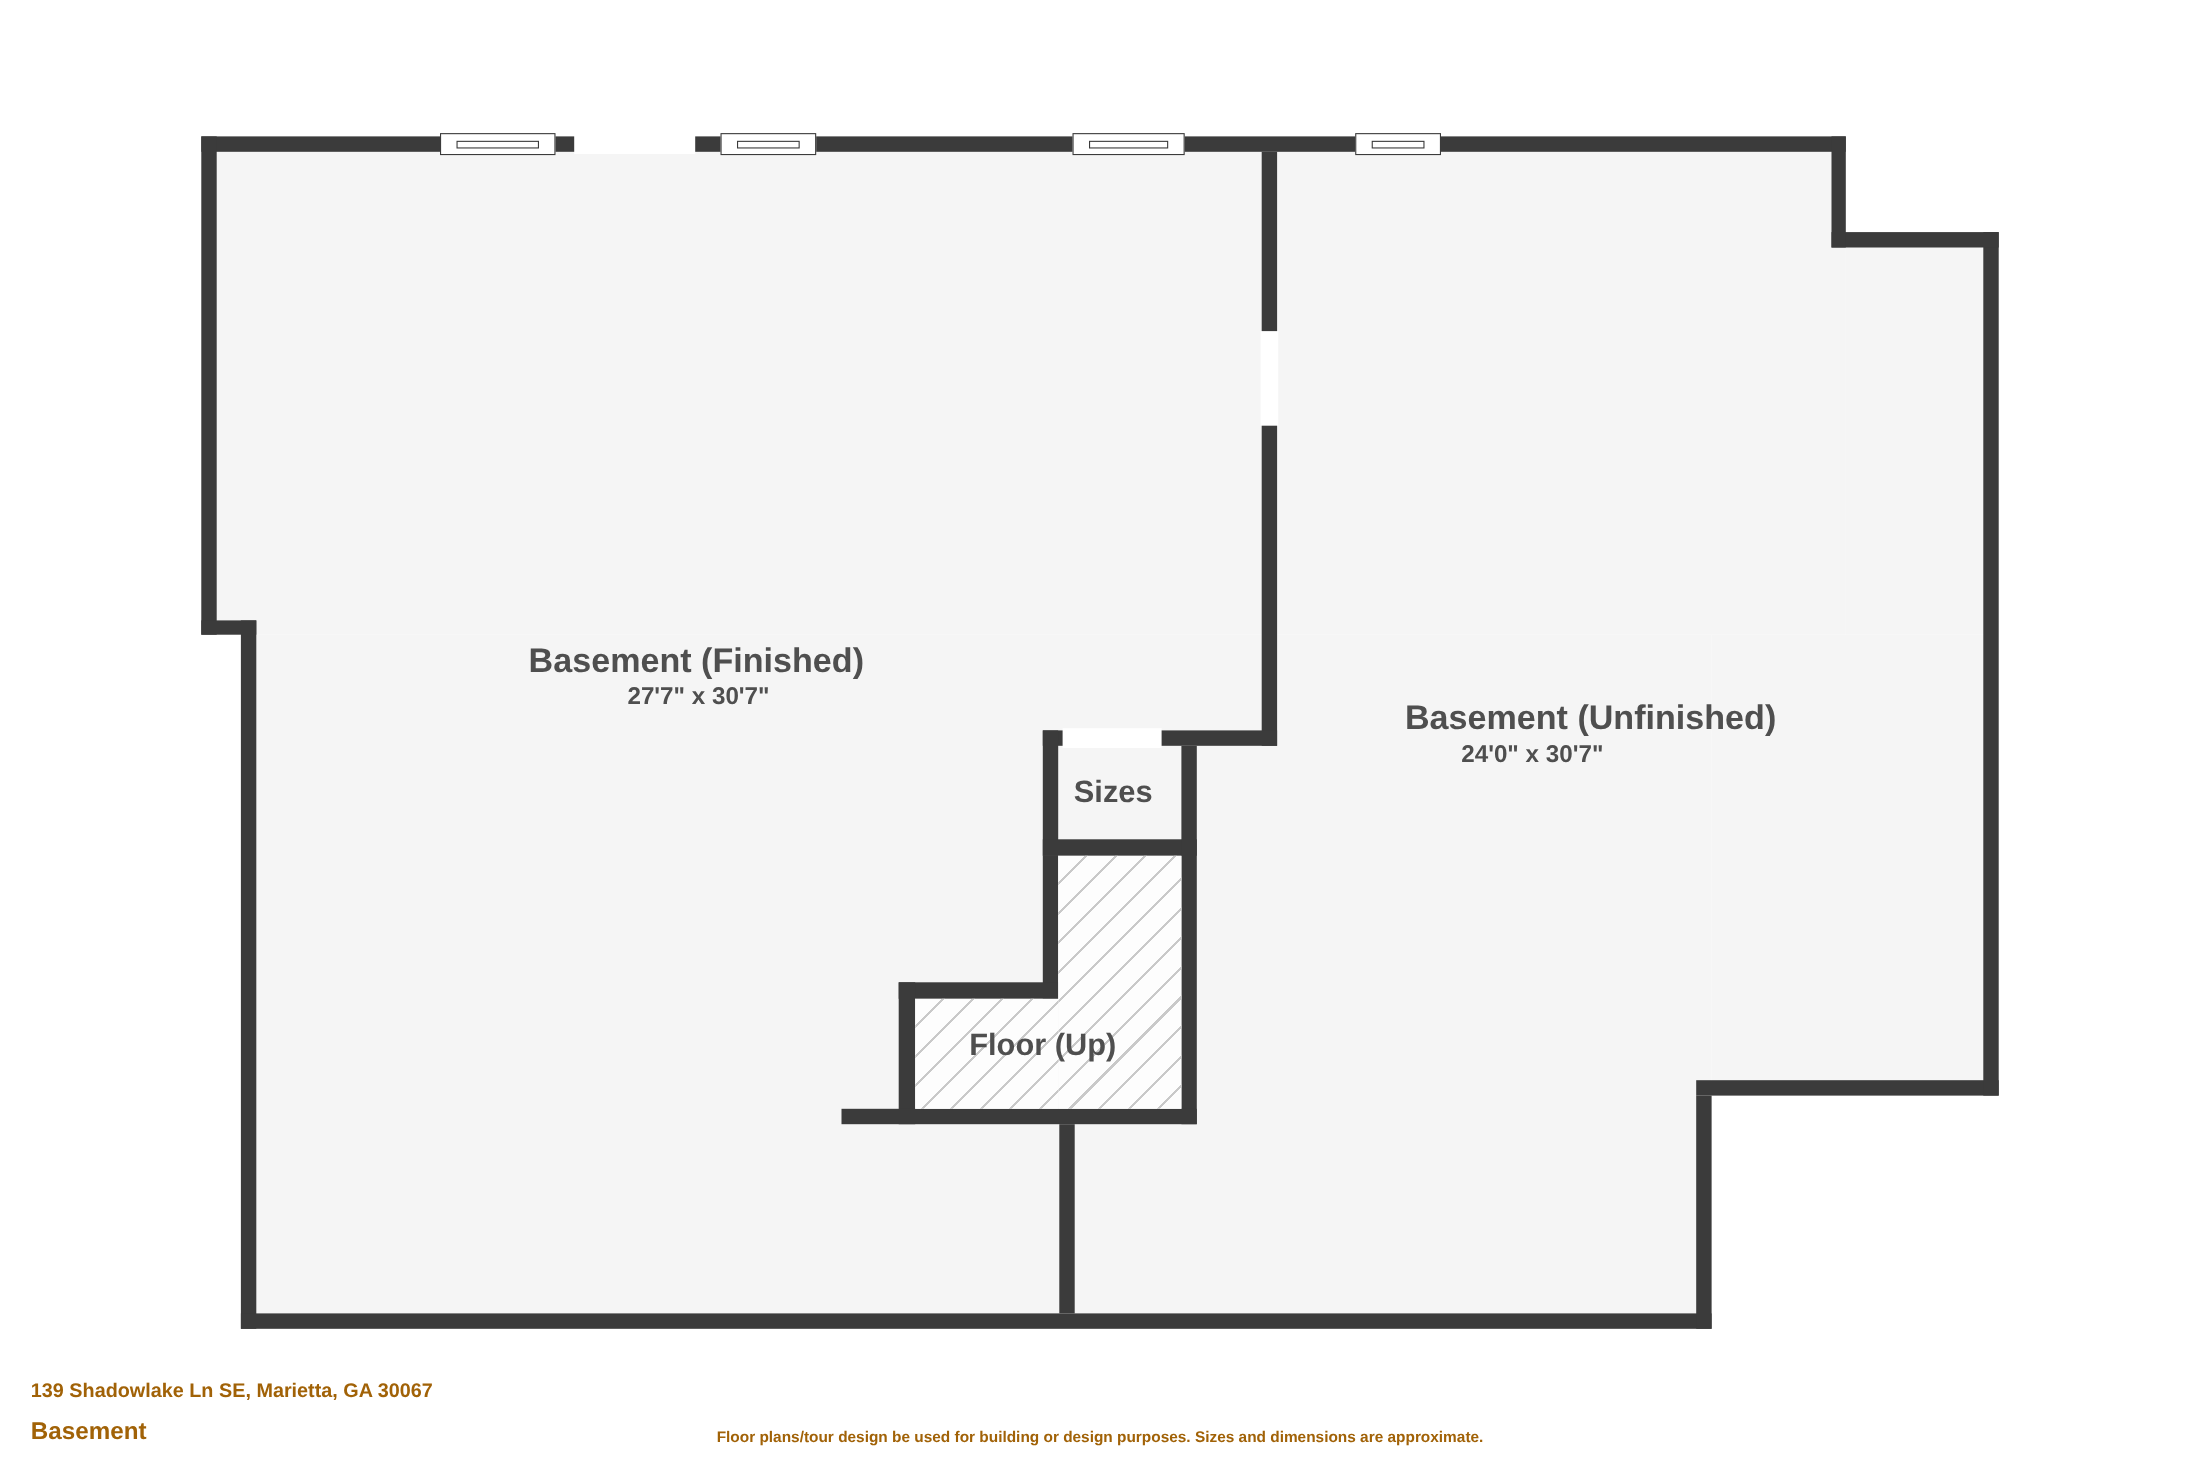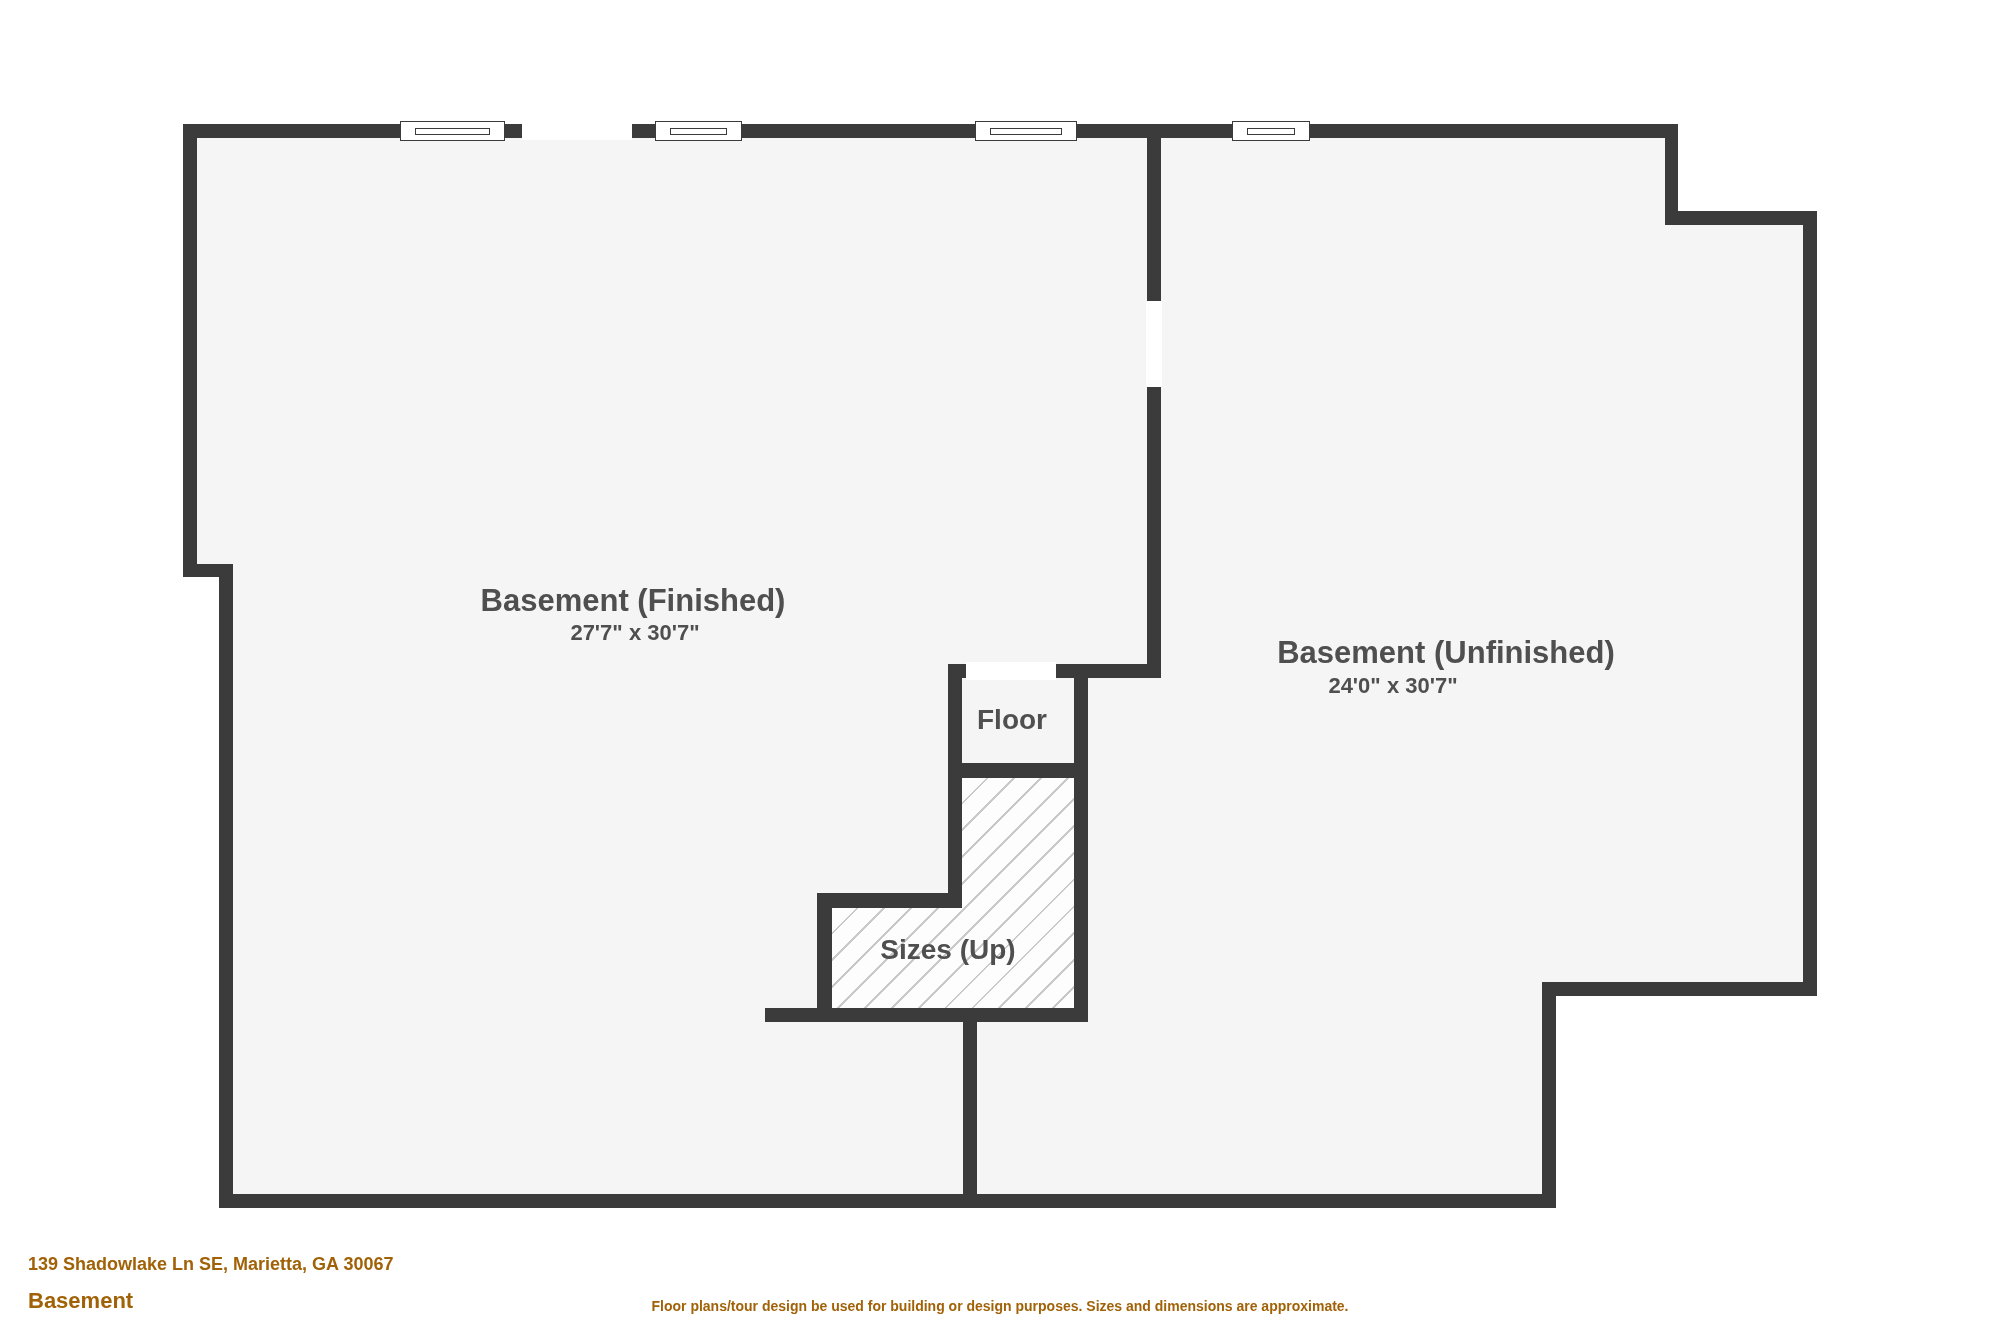--- a/index.html
+++ b/index.html
@@ -79,19 +79,19 @@
       <div class="pane"></div>
     </div>
   <div class="window" style="left:1232px;top:121px;width:78px;height:20px;">
       <div class="pane"></div>
     </div>
 
   <div class="room-label room-name" style="left:633px;top:601px;">Basement (Finished)</div>
   <div class="room-label room-dims" style="left:635px;top:633px;">27'7" x 30'7"</div>
   <div class="room-label room-name" style="left:1446px;top:653px;">Basement (Unfinished)</div>
   <div class="room-label room-dims" style="left:1393px;top:686px;">24'0" x 30'7"</div>
-  <div class="room-label small-room-name" style="left:1012px;top:720px;">Floor</div>
-  <div class="room-label small-room-name" style="left:948px;top:950px;">Sizes (Up)</div>
+  <div class="room-label small-room-name" style="left:1012px;top:720px;">Sizes</div>
+  <div class="room-label small-room-name" style="left:948px;top:950px;">Floor (Up)</div>
 </div>
 
 <div class="footer-text address">139 Shadowlake Ln SE, Marietta, GA 30067</div>
 <div class="footer-text level">Basement</div>
 <div class="footer-text disclaimer">Floor plans/tour design be used for building or design purposes. Sizes and dimensions are approximate.</div>
 
 </body></html>

